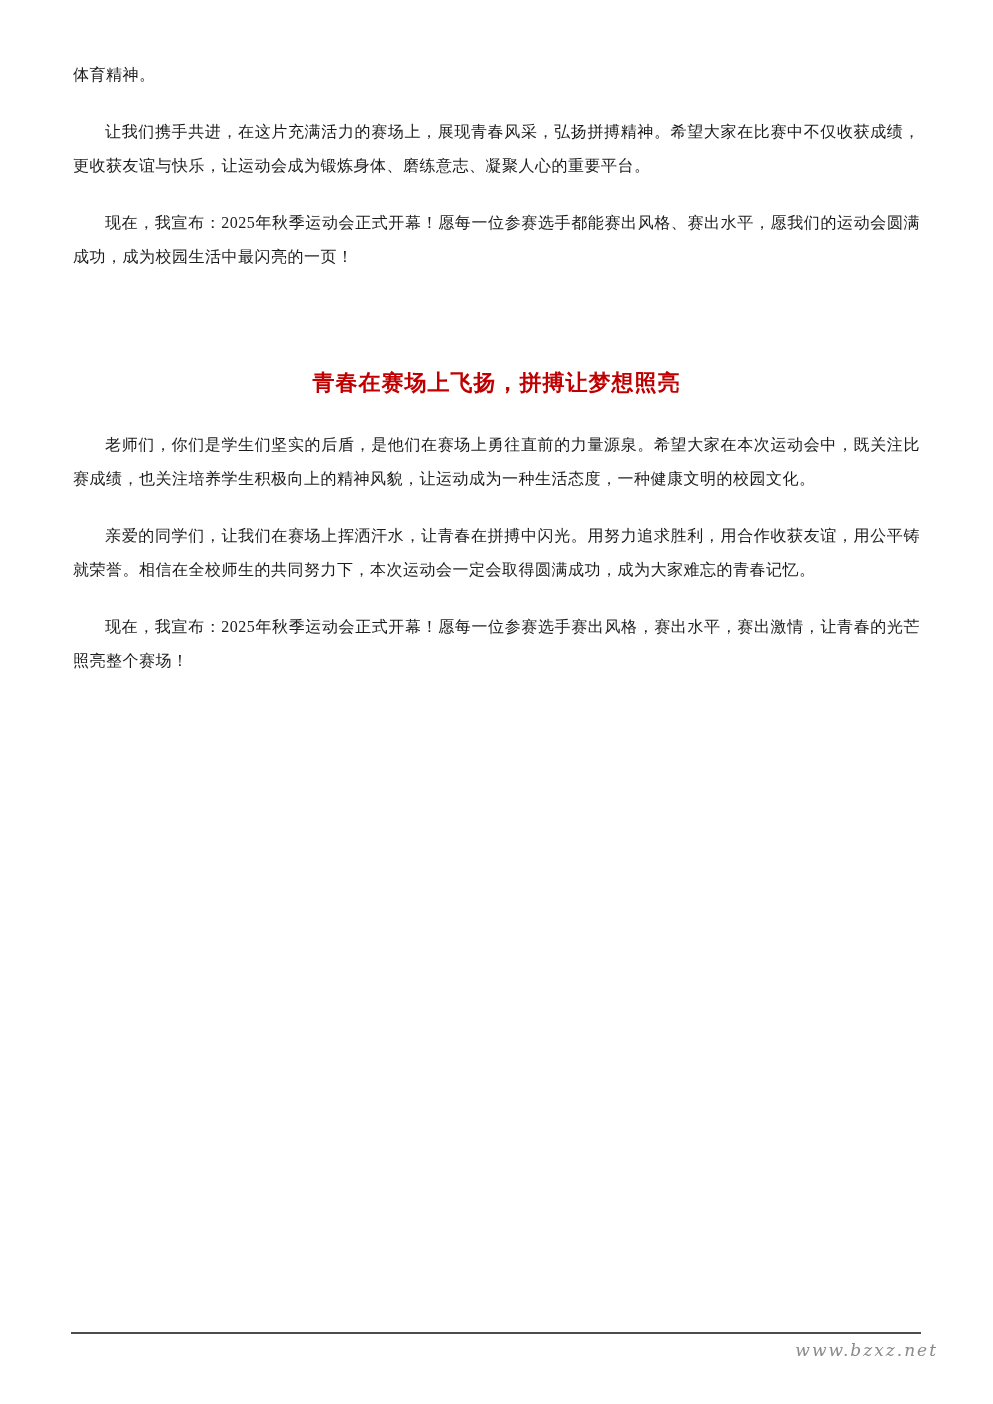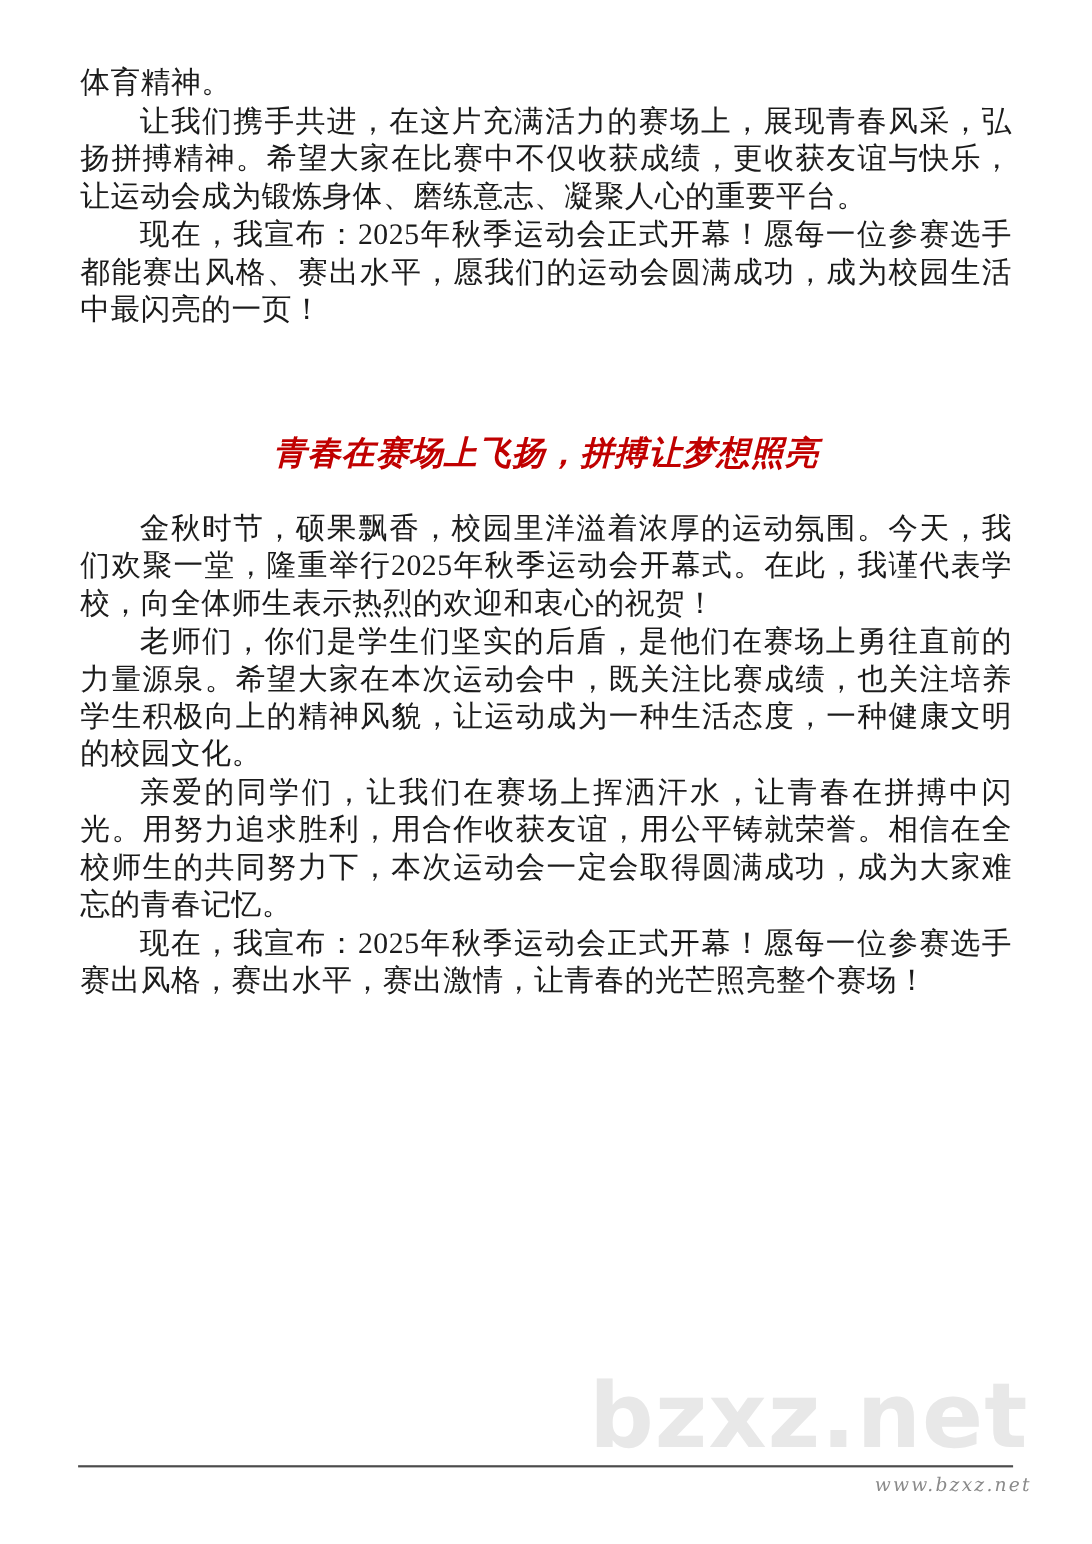--- a/index.html
+++ b/index.html
@@ -14,41 +14,40 @@
     background: var(--page_bg, #ffffff);
     overflow: hidden;
     font-family: "Liberation Serif", "DejaVu Serif", serif;
   }
   .content {
     position: relative;
     z-index: 1;
     padding: 58px 73px 0 73px;
   }
   .content p {
-    margin: 1px 0;
-    font-size: 27px;
+    margin: 23px 0;
+    font-size: 16px;
     line-height: 34px;
     text-align: justify;
     text-indent: 2em;
     color: var(--body_text, #1b1b1b);
     letter-spacing: 0.5px;
   }
   .content p.no-indent {
     text-indent: 0;
     margin-top: 0;
   }
   h1.speech-title {
     margin: 94px 0 30px 0;
-    font-size: 30px;
+    font-size: 22px;
     font-weight: bold;
     text-align: center;
     color: var(--title_color, #c00000);
     letter-spacing: 1px;
     font-family: "Liberation Serif", "DejaVu Serif", serif;
-    font-style: italic;
   }
   .watermark {
     position: absolute;
     z-index: 0;
     top: 1247px;
     right: 58px;
     font-family: "DejaVu Sans", sans-serif;
     font-weight: bold;
     font-size: 82px;
     line-height: 1;
@@ -74,34 +73,32 @@
     font-size: 17px;
     letter-spacing: 2px;
     color: var(--footer_text, #8a8a8a);
   }
 </style>
 </head>
 <body>
 
 <div class="page">
 
-  <div class="watermark">bzxz.net</div>
 
   <div class="content">
 
     <section>
       <p class="no-indent">体育精神。</p>
       <p>让我们携手共进，在这片充满活力的赛场上，展现青春风采，弘扬拼搏精神。希望大家在比赛中不仅收获成绩，更收获友谊与快乐，让运动会成为锻炼身体、磨练意志、凝聚人心的重要平台。</p>
       <p>现在，我宣布：2025年秋季运动会正式开幕！愿每一位参赛选手都能赛出风格、赛出水平，愿我们的运动会圆满成功，成为校园生活中最闪亮的一页！</p>
     </section>
 
     <h1 class="speech-title">青春在赛场上飞扬，拼搏让梦想照亮</h1>
 
     <section>
-      <p>金秋时节，硕果飘香，校园里洋溢着浓厚的运动氛围。今天，我们欢聚一堂，隆重举行2025年秋季运动会开幕式。在此，我谨代表学校，向全体师生表示热烈的欢迎和衷心的祝贺！</p>
       <p>老师们，你们是学生们坚实的后盾，是他们在赛场上勇往直前的力量源泉。希望大家在本次运动会中，既关注比赛成绩，也关注培养学生积极向上的精神风貌，让运动成为一种生活态度，一种健康文明的校园文化。</p>
       <p>亲爱的同学们，让我们在赛场上挥洒汗水，让青春在拼搏中闪光。用努力追求胜利，用合作收获友谊，用公平铸就荣誉。相信在全校师生的共同努力下，本次运动会一定会取得圆满成功，成为大家难忘的青春记忆。</p>
       <p>现在，我宣布：2025年秋季运动会正式开幕！愿每一位参赛选手赛出风格，赛出水平，赛出激情，让青春的光芒照亮整个赛场！</p>
     </section>
 
   </div>
 
   <div class="footer-divider"></div>
 
   <div class="footer-url">www.bzxz.net</div>

